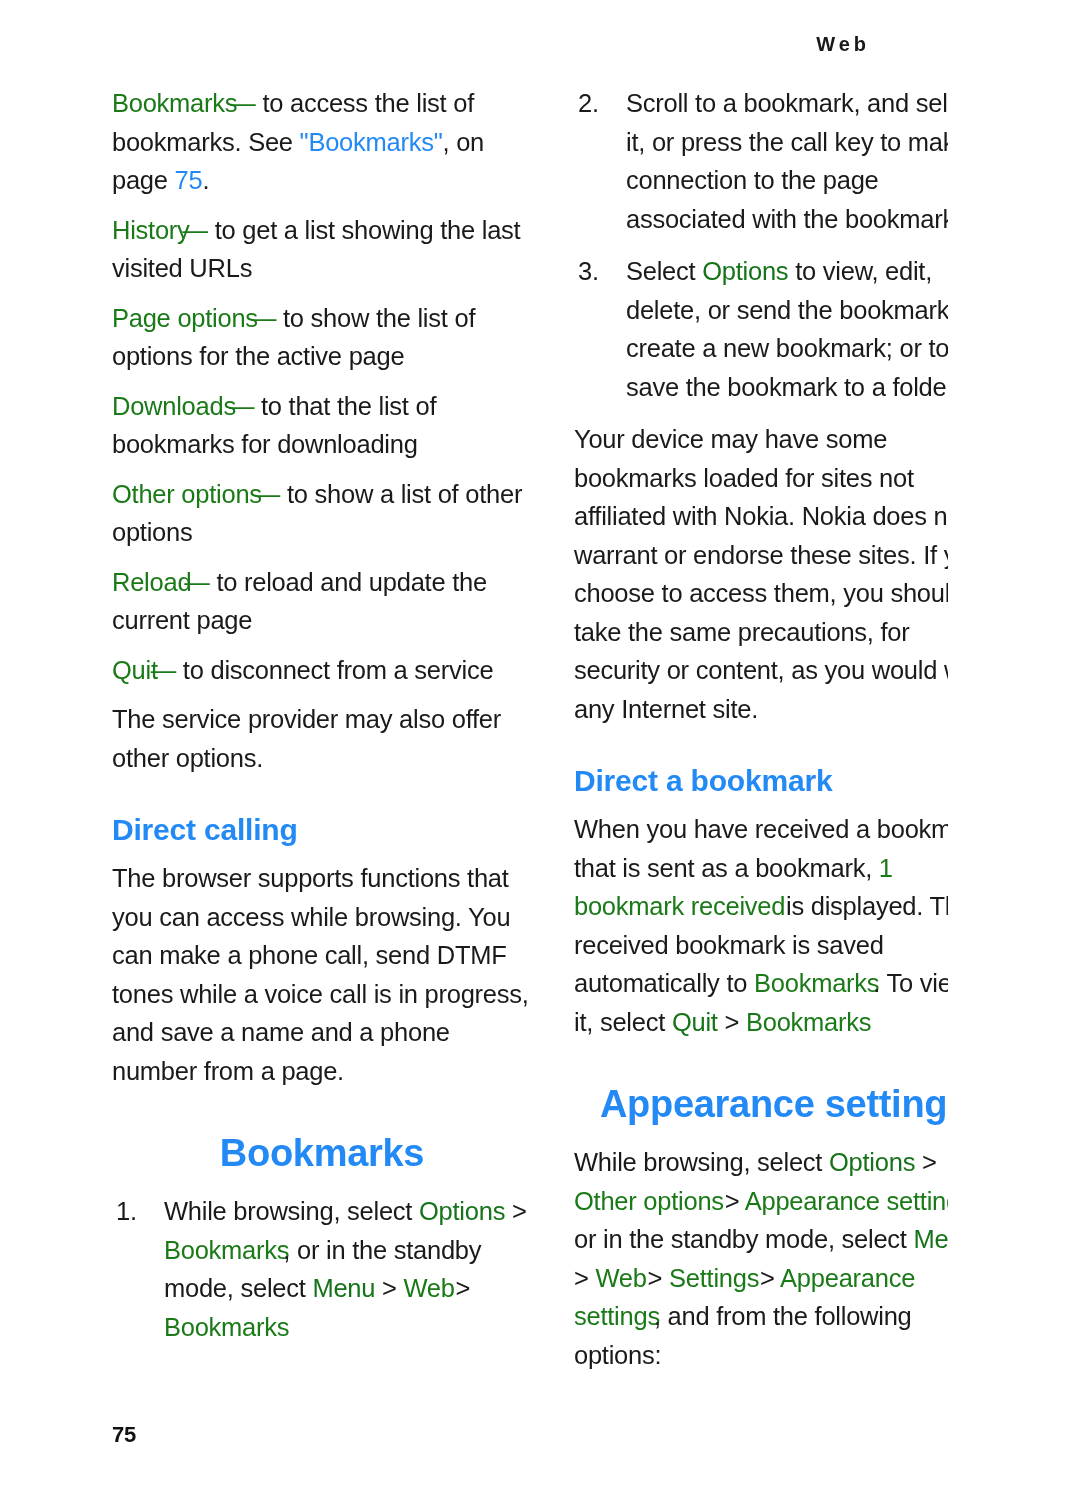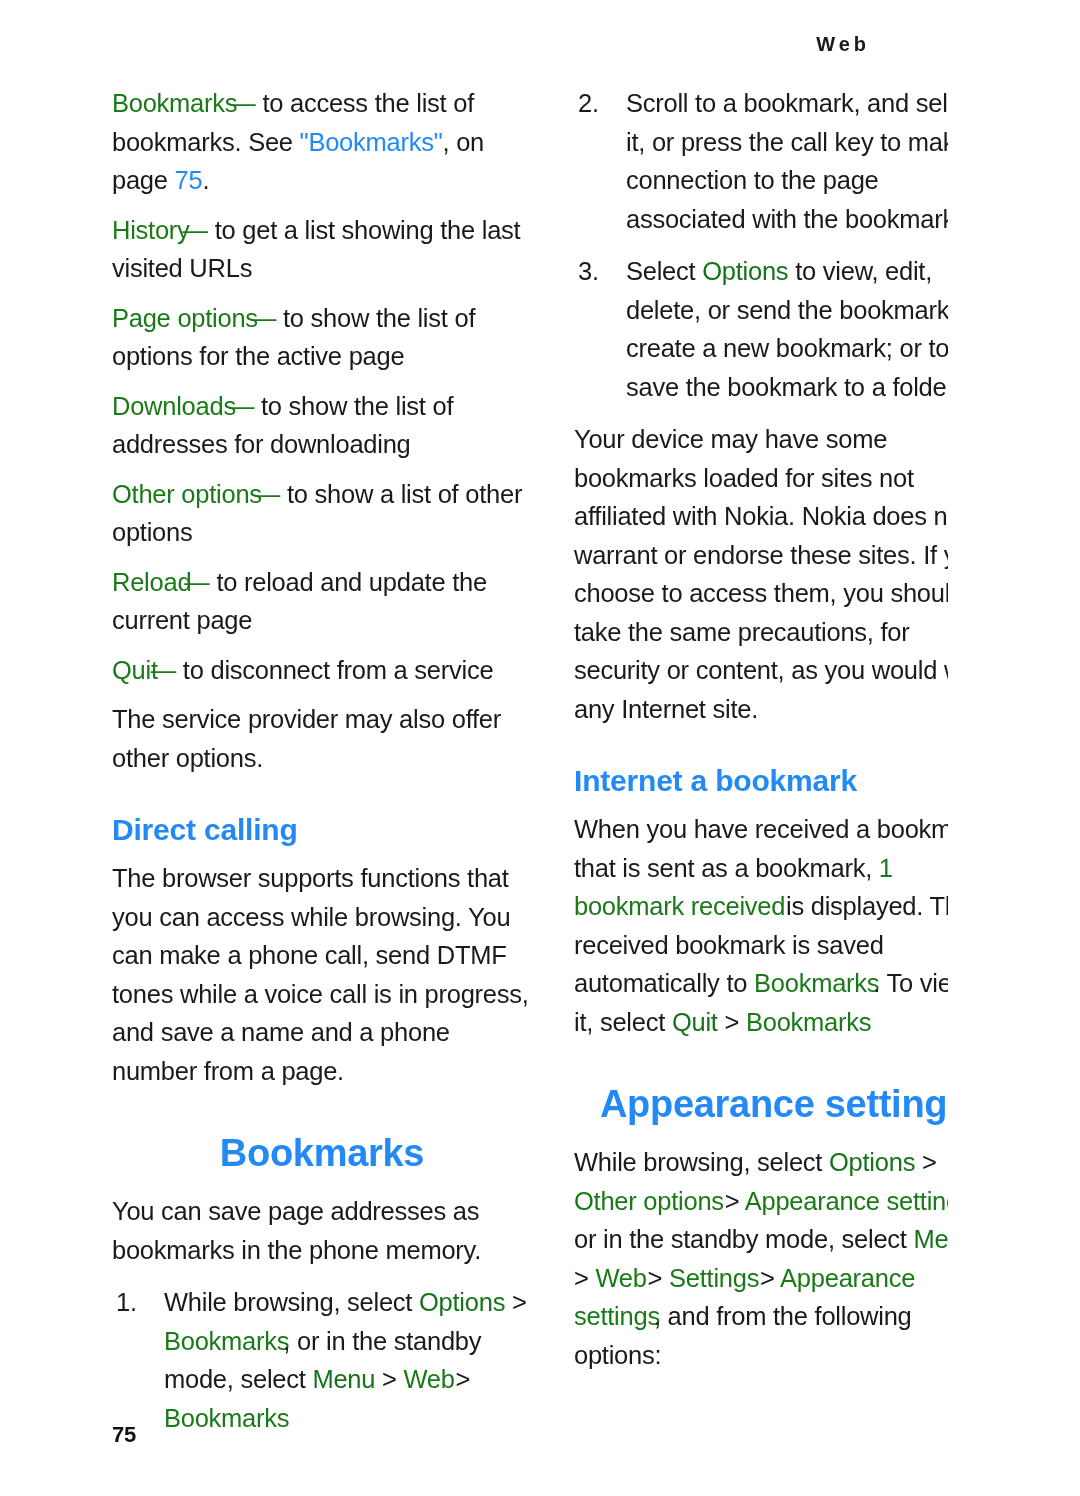--- a/index.html
+++ b/index.html
@@ -141,42 +141,41 @@
 
       <p class="tight">
         <span class="g">History</span><span class="g dash">—</span><span> to get a list showing the last visited URLs</span>
       </p>
 
       <p class="tight">
         <span class="g">Page options</span><span class="g dash">—</span><span> to show the list of options for the active page</span>
       </p>
 
       <p class="tight">
-        <span class="g">Downloads</span><span class="g dash">—</span><span> to show the list of addresses for downloading</span>
+        <span class="g">Downloads</span><span class="g dash">—</span><span> to that the list of bookmarks for downloading</span>
       </p>
 
       <p class="tight">
         <span class="g">Other options</span><span class="g dash">—</span><span> to show a list of other options</span>
       </p>
 
       <p class="tight">
         <span class="g">Reload</span><span class="g dash">—</span><span> to reload and update the current page</span>
       </p>
 
       <p class="tight">
         <span class="g">Quit</span><span class="g dash">—</span><span> to disconnect from a service</span>
       </p>
 
       <p>The service provider may also offer other options.</p>
 
       <h2 class="section">Direct calling</h2>
       <p>The browser supports functions that you can access while browsing. You can make a phone call, send DTMF tones while a voice call is in progress, and save a name and a phone number from a page.</p>
 
       <h1 class="chapter">Bookmarks</h1>
-      <p>You can save page addresses as bookmarks in the phone memory.</p>
 
       <ol class="steps">
         <li>
           <span class="num">1.</span><span>While browsing, select </span><span class="gb">Options</span><span> &gt; </span><span class="g">Bookmarks</span><span class="nudge">, or in the standby mode, select </span><span class="gb">Menu</span><span> &gt; </span><span class="g">Web</span><span class="nudge"> &gt; </span><span class="g">Bookmarks</span>
         </li>
       </ol>
     </div>
 
     <div class="col col-right">
 
@@ -184,21 +183,21 @@
         <li>
           <span class="num">2.</span><span>Scroll to a bookmark, and select it, or press the call key to make a connection to the page associated with the bookmark.</span>
         </li>
         <li>
           <span class="num">3.</span><span>Select </span><span class="gb">Options</span><span> to view, edit, delete, or send the bookmark; to create a new bookmark; or to save the bookmark to a folder.</span>
         </li>
       </ol>
 
       <p>Your device may have some bookmarks loaded for sites not affiliated with Nokia. Nokia does not warrant or endorse these sites. If you choose to access them, you should take the same precautions, for security or content, as you would with any Internet site.</p>
 
-      <h2 class="section">Internet a bookmark</h2>
+      <h2 class="section">Direct a bookmark</h2>
       <p>
         <span>When you have received a bookmark that is sent as a bookmark, </span><span class="g">1 bookmark received</span><span class="nudge"> is displayed. The received bookmark is saved automatically to </span><span class="g">Bookmarks</span><span class="nudge">. To view it, select </span><span class="gb">Quit</span><span> &gt; </span><span class="g">Bookmarks</span>
       </p>
 
       <h1 class="chapter">Appearance settings</h1>
       <p>
         <span>While browsing, select </span><span class="gb">Options</span><span> &gt; </span><span class="g">Other options</span><span class="nudge"> &gt; </span><span class="g">Appearance settings</span><span class="nudge">, or in the standby mode, select </span><span class="gb">Menu</span><span> &gt; </span><span class="g">Web</span><span class="nudge"> &gt; </span><span class="g">Settings</span><span class="nudge"> &gt; </span><span class="g">Appearance settings</span><span class="nudge">, and from the following options:</span>
       </p>
     </div>
   </div>

